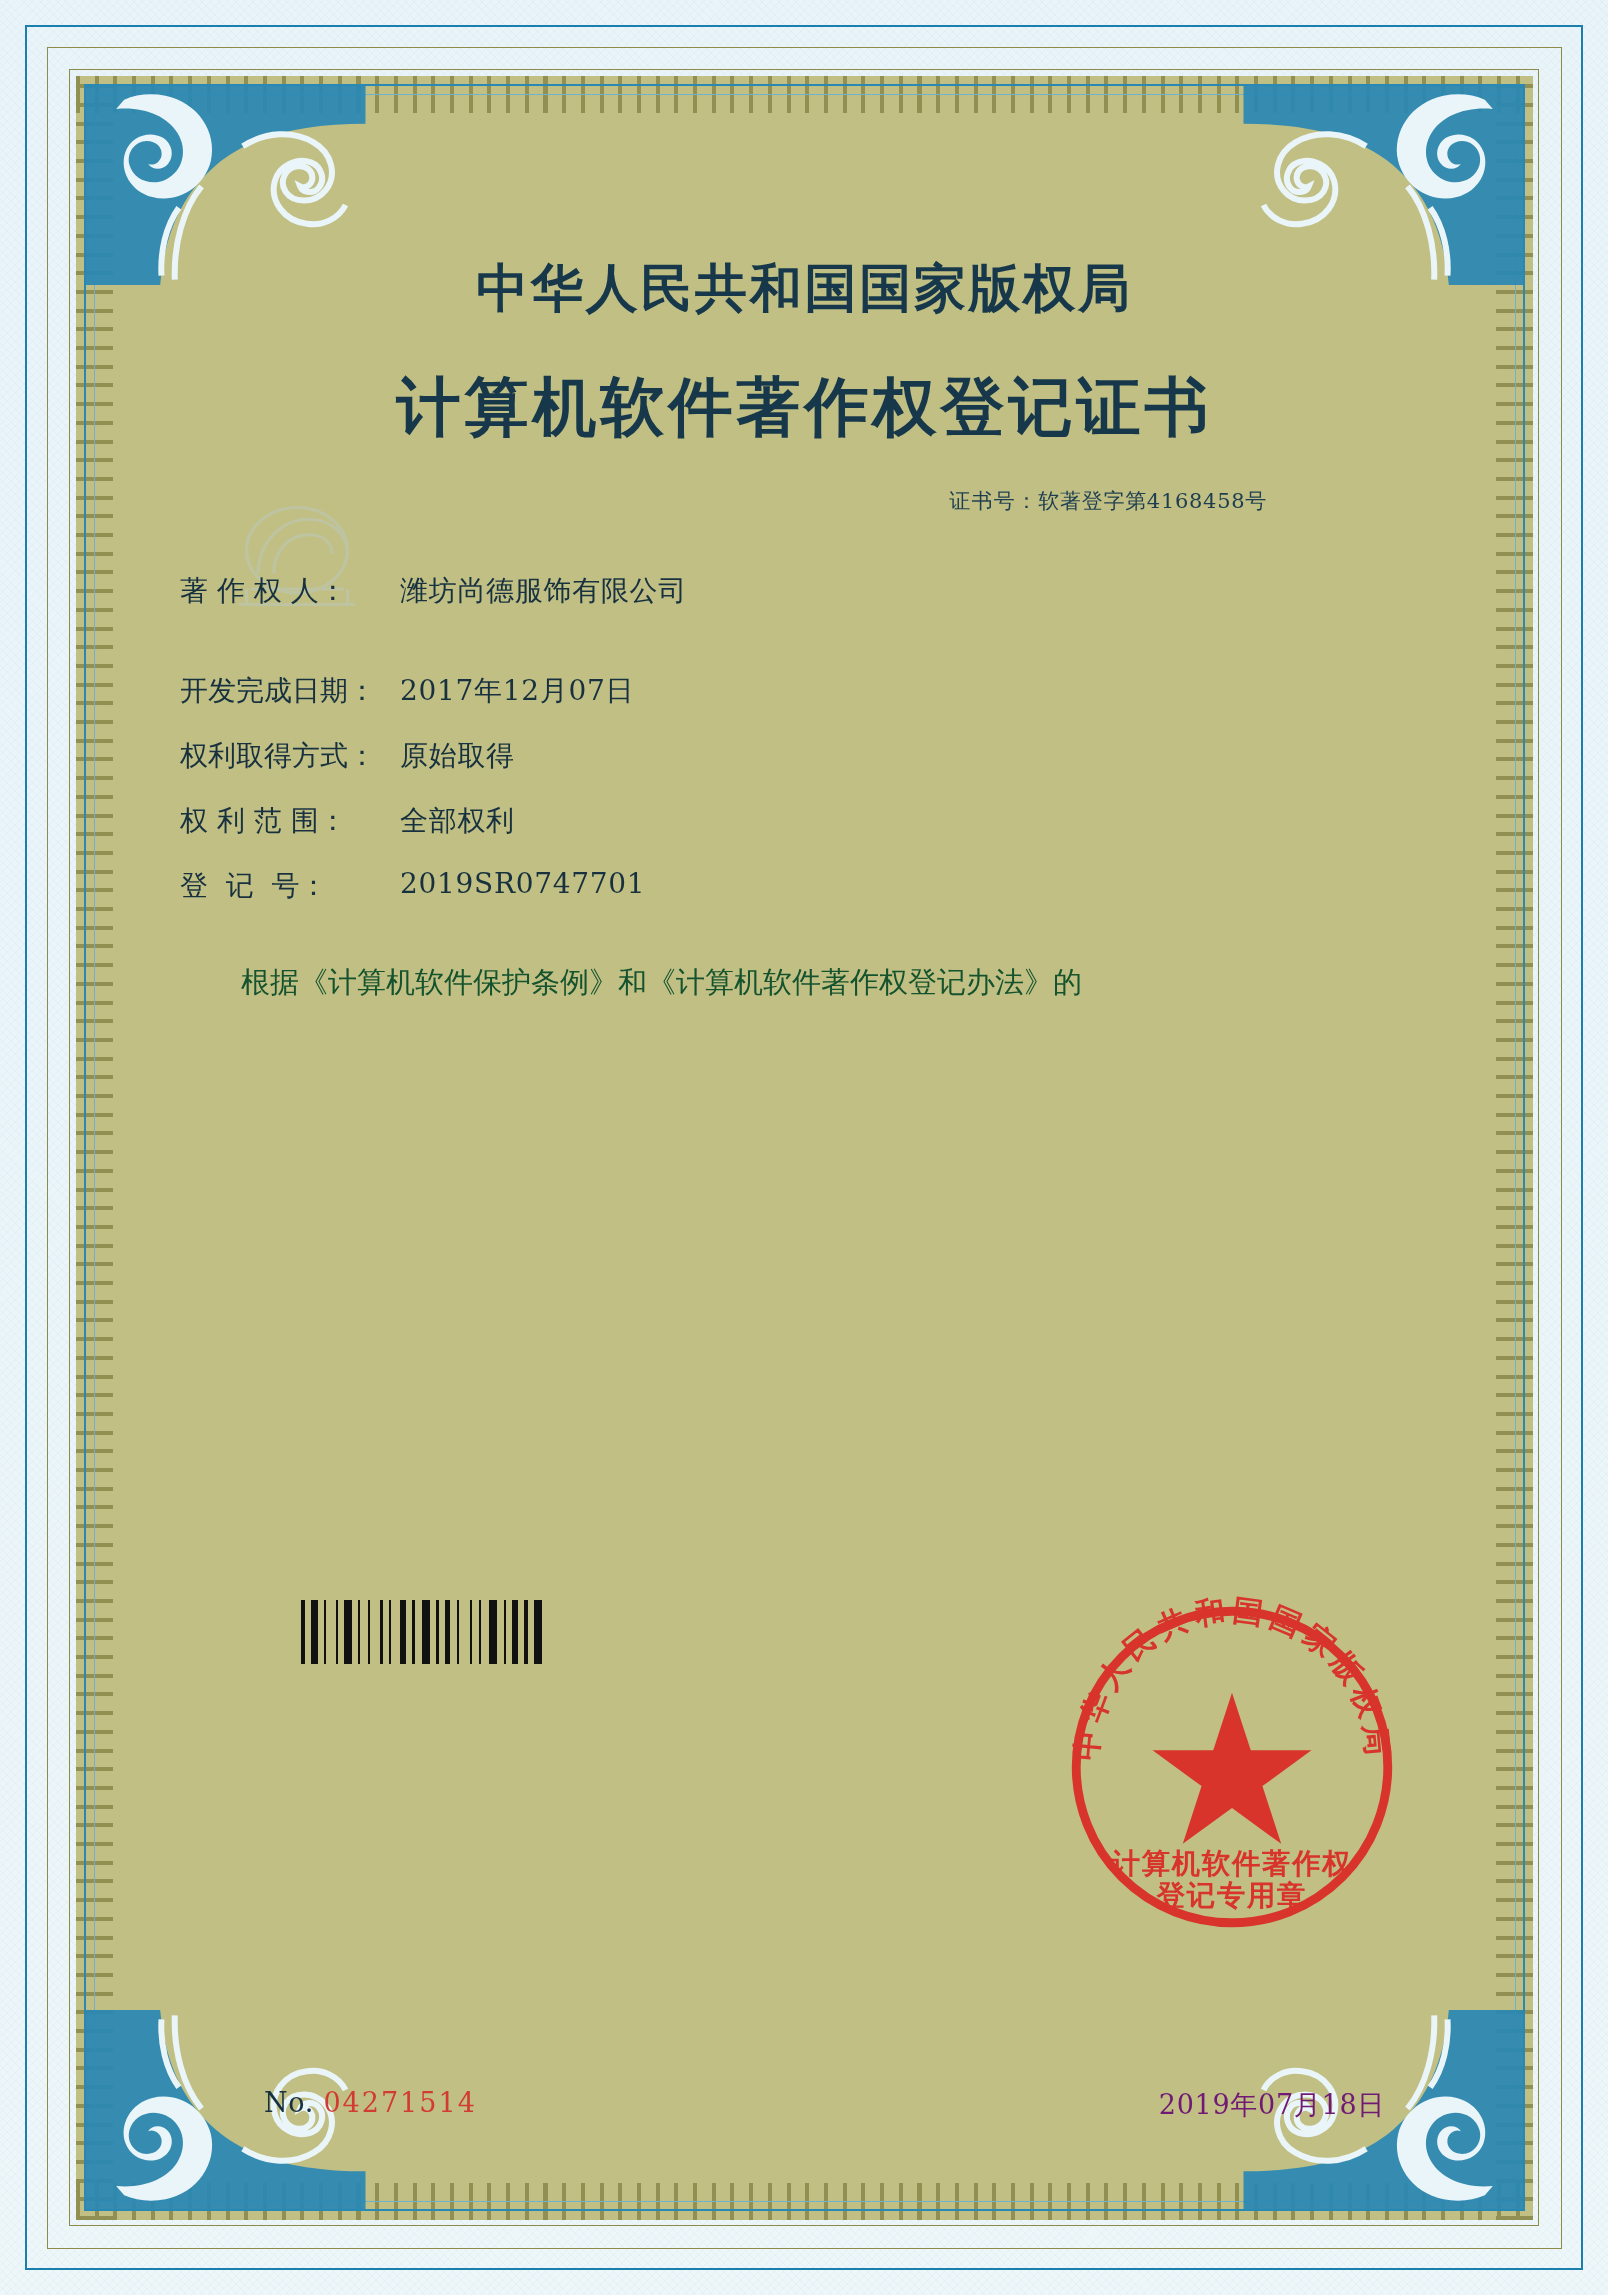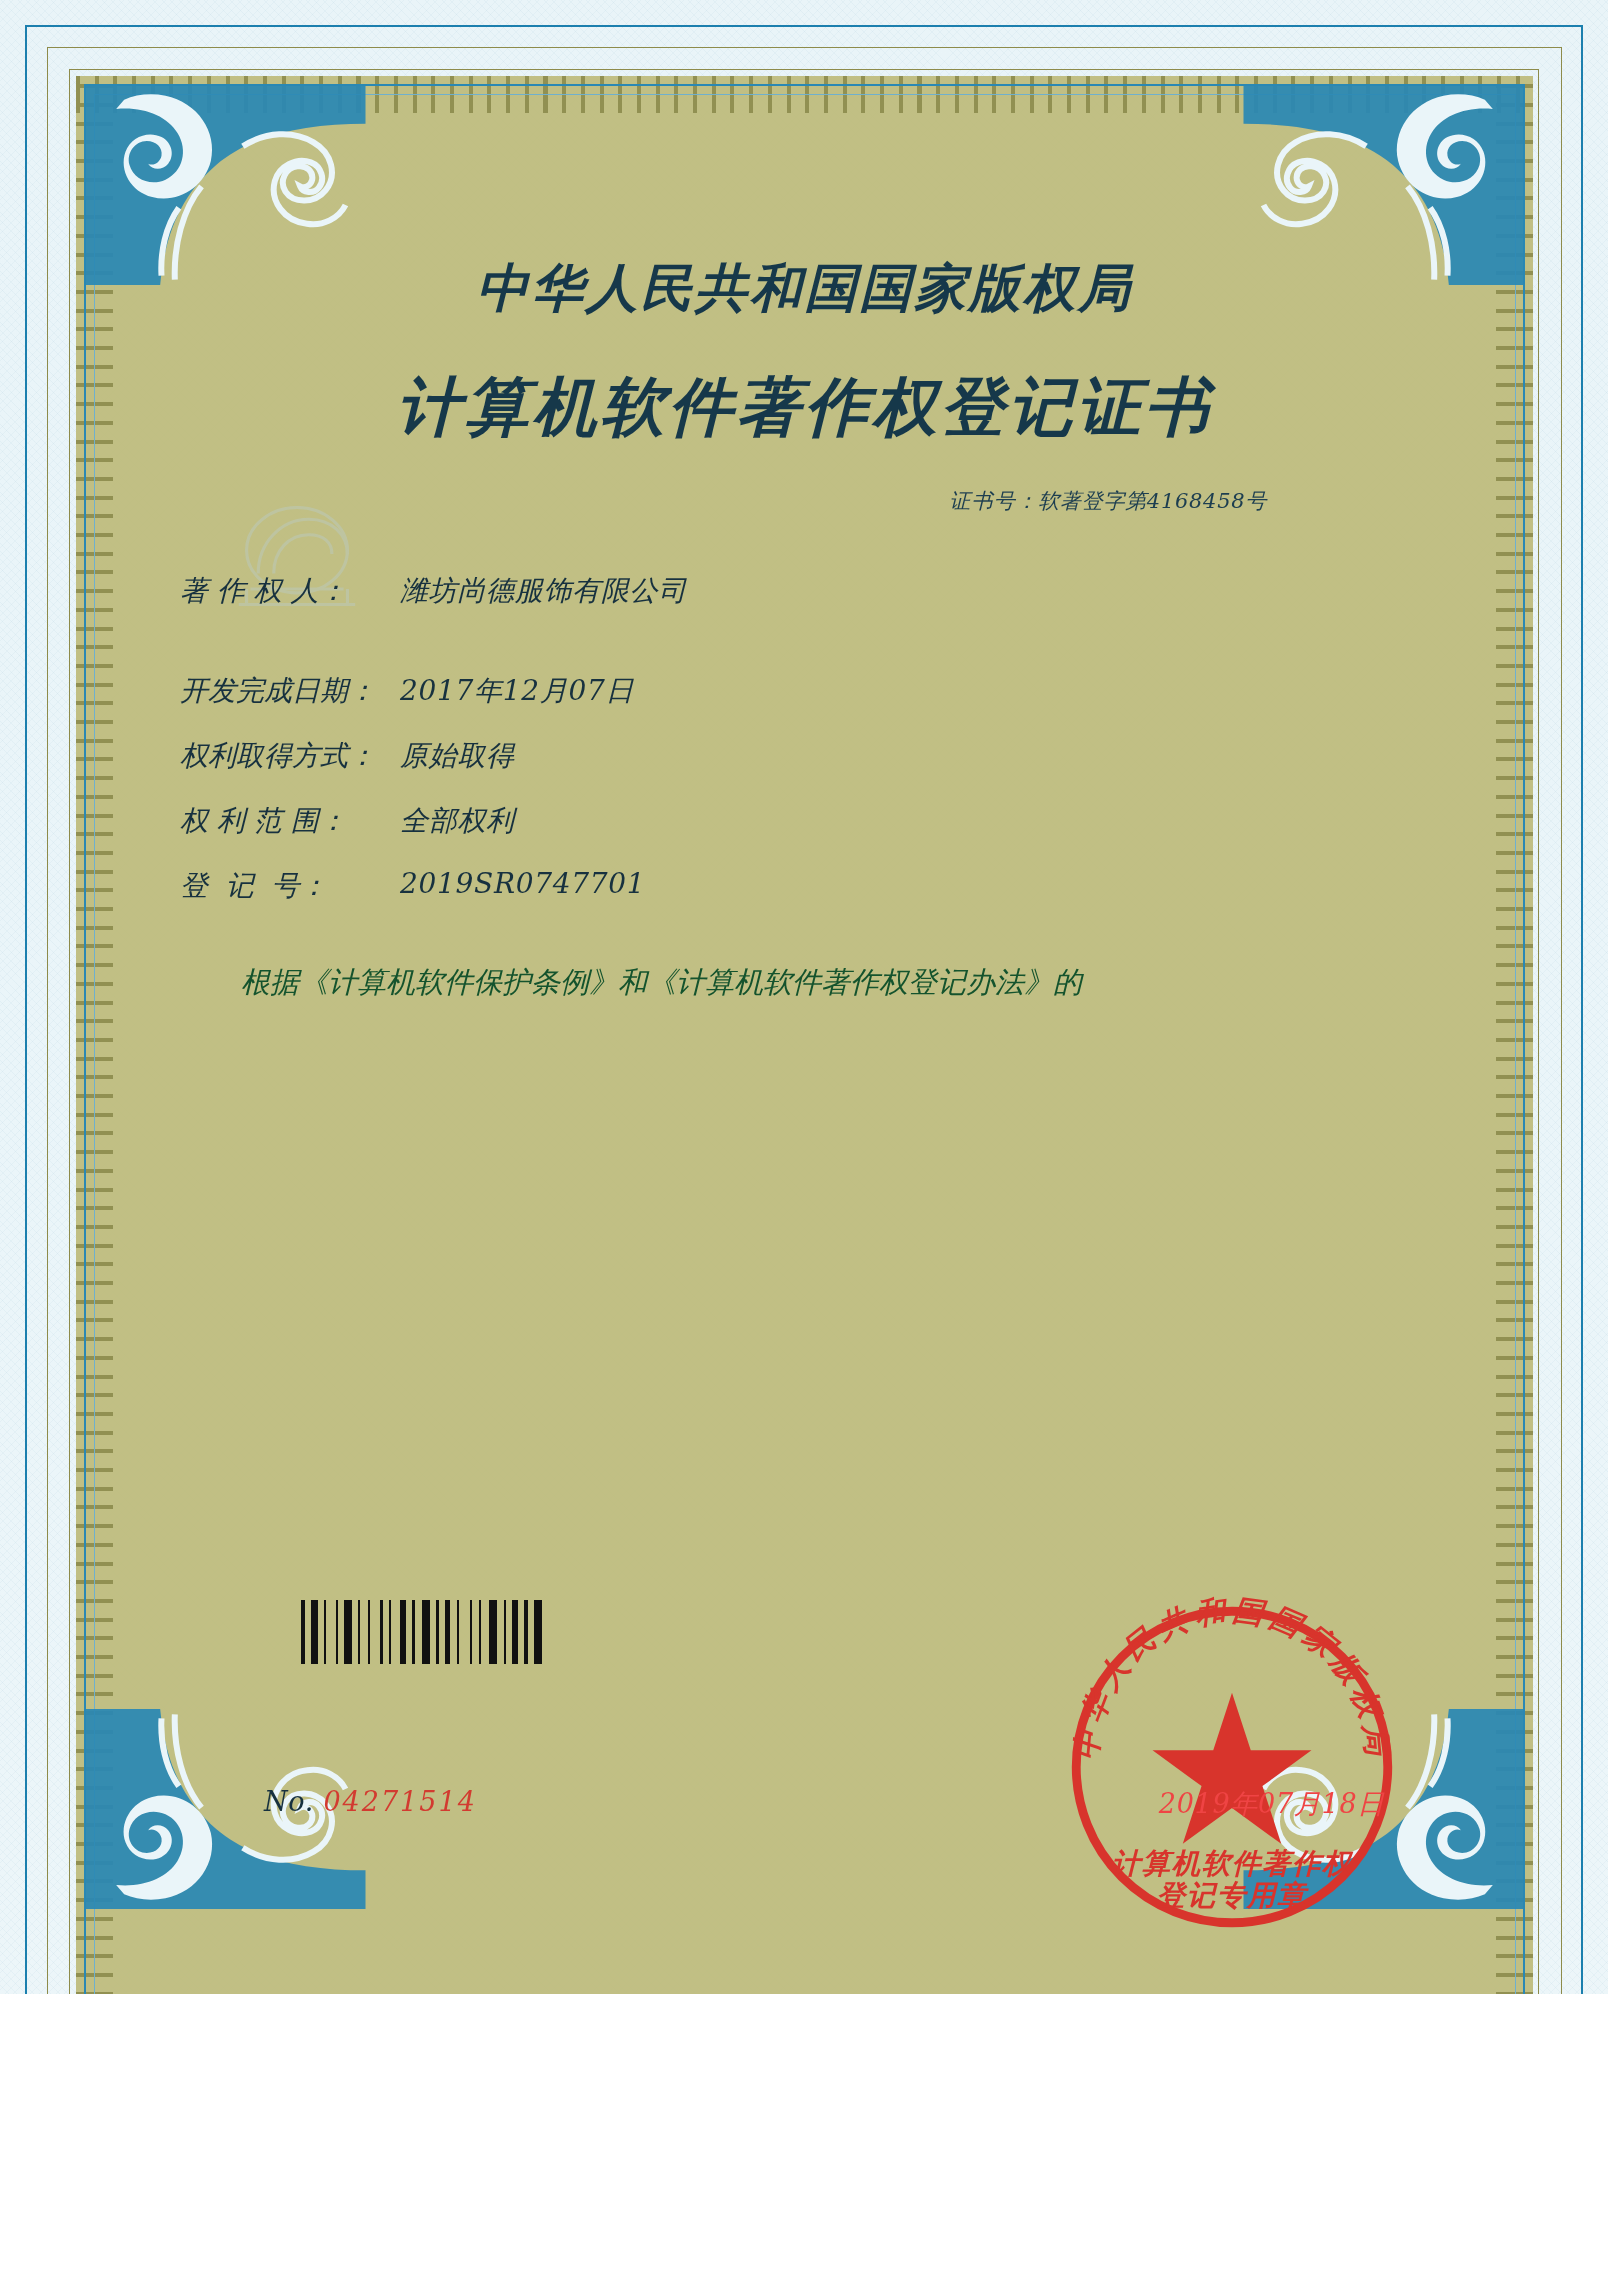--- a/index.html
+++ b/index.html
@@ -6,24 +6,23 @@
     margin: 0;
     padding: 0;
     background: #ffffff;
   }
   body {
     font-family: "Liberation Serif", serif;
   }
   .page {
     position: relative;
     width: 1609px;
-    height: 1994px;
+    height: 2295px;
     background: #ffffff;
     overflow: hidden;
-    font-style: italic;
   }
   
   .paper {
     position: absolute;
     left: 0; top: 0;
     width: 1609px;
     height: 2295px;
     background: linear-gradient(180deg, #e9f4f8 0%, #eaf5f9 45%, #edf6f9 100%);
   }
   
@@ -211,21 +210,21 @@
   .serial .num {
     color: #d23b30;
     letter-spacing: 2px;
   }
   .issue-date {
     position: absolute;
     right: 224px;
     bottom: 172px;
     font-size: 27px;
     font-family: "DejaVu Serif", "Liberation Serif", serif;
-    color: #ef4444;
+    color: #701a75;
     letter-spacing: 0.7px;
   }
 
   
   .watermark {
     position: absolute;
     left: 200px;
     top: 461px;
     width: 194px;
     height: 194px;

